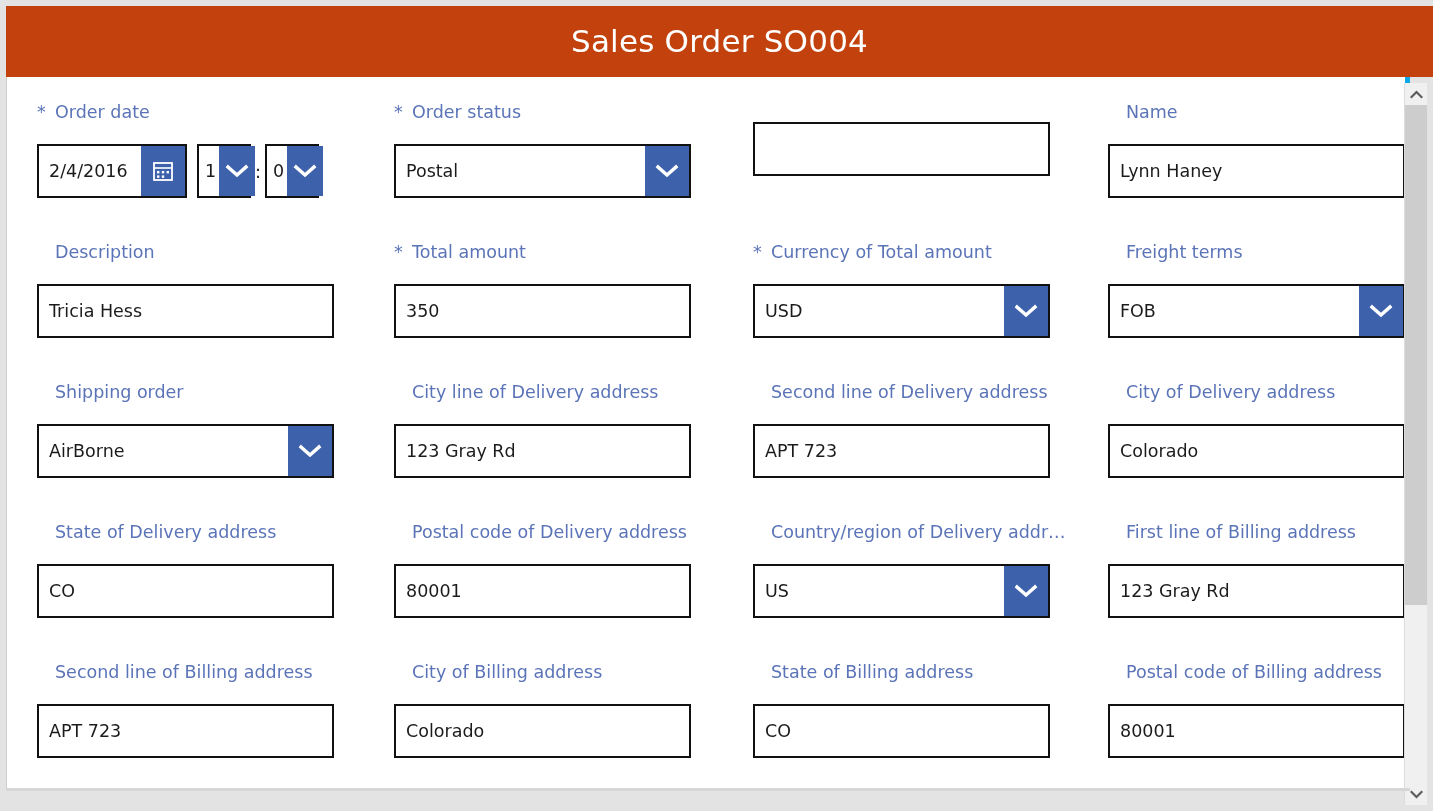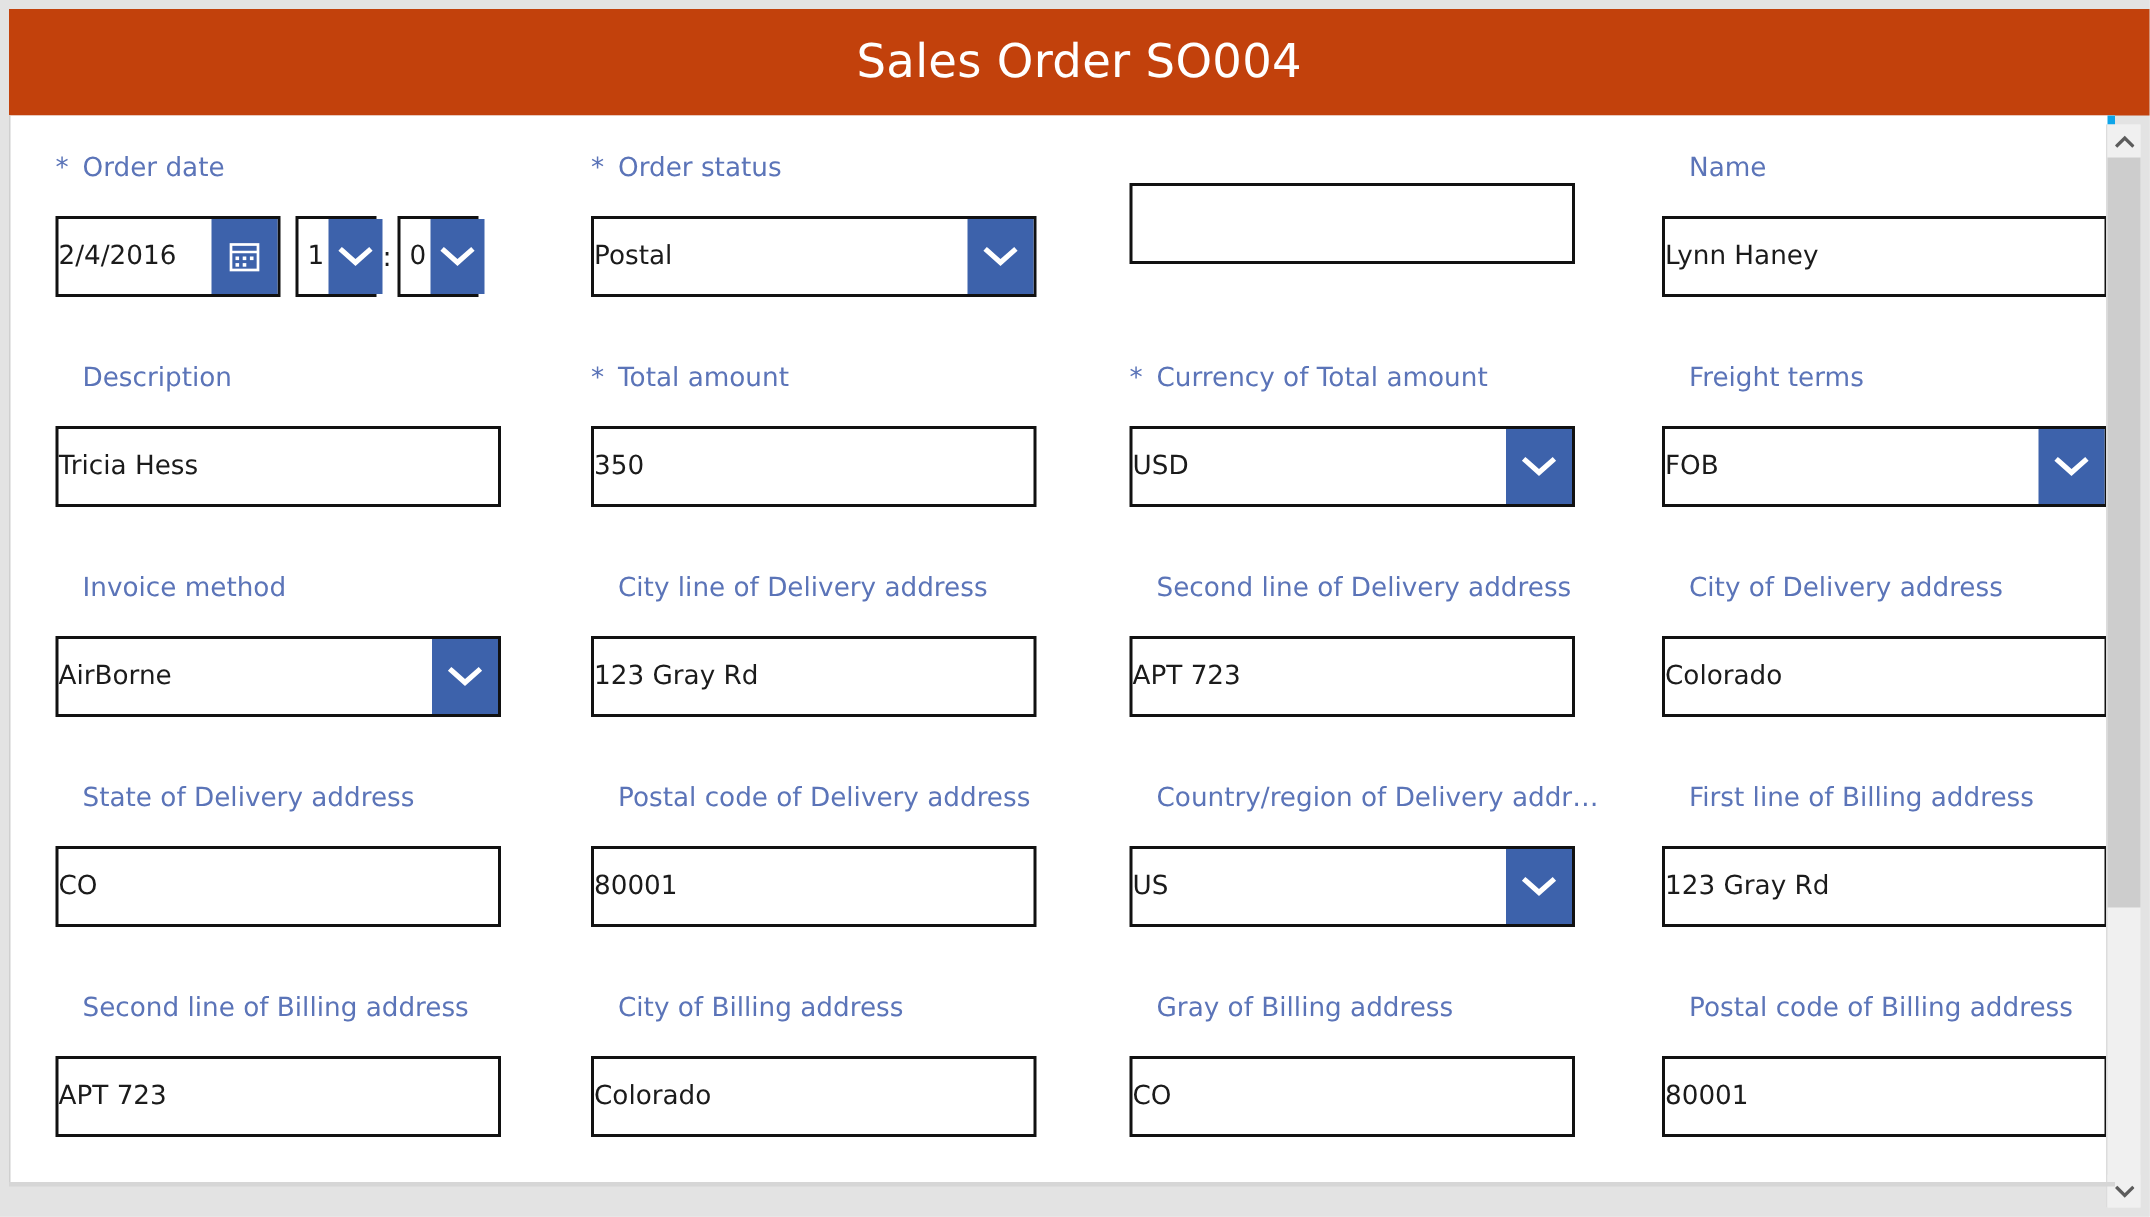--- a/index.html
+++ b/index.html
@@ -90,20 +90,21 @@
     border: 2px solid #111111;
     background: #ffffff;
     display: flex;
     align-items: stretch;
     box-sizing: border-box;
   }
   .control .value {
     flex: 1 1 auto;
     display: flex;
     align-items: center;
+    padding-left: 10px;
     font-size: 17.5px;
     color: #1b1b1b;
     overflow: hidden;
     white-space: nowrap;
   }
   .control.empty .value { color: transparent; }
 
   
   .btn-blue {
     flex: 0 0 auto;
@@ -294,21 +295,21 @@
             <div class="control">
               <div class="value">FOB</div>
               <div class="btn-blue">
                 <svg class="chev" viewBox="0 0 24 14" aria-hidden="true">
                   <polyline points="3,3 12,11 21,3" fill="none" stroke="#ffffff" stroke-width="3.4" stroke-linecap="square"></polyline>
                 </svg>
               </div>
             </div>
           </div>
           <div class="field" style="left: 30px; top: 305px; width: 297px;">
-            <span class="label"><span class="req hide">*</span><span>Invoice method</span></span>
+            <span class="label"><span class="req hide">*</span><span>Shipping order</span></span>
             <div class="control">
               <div class="value">AirBorne</div>
               <div class="btn-blue">
                 <svg class="chev" viewBox="0 0 24 14" aria-hidden="true">
                   <polyline points="3,3 12,11 21,3" fill="none" stroke="#ffffff" stroke-width="3.4" stroke-linecap="square"></polyline>
                 </svg>
               </div>
             </div>
           </div>
           <div class="field" style="left: 387px; top: 305px; width: 297px;">
@@ -364,21 +365,21 @@
               <div class="value">APT 723</div>
             </div>
           </div>
           <div class="field" style="left: 387px; top: 585px; width: 297px;">
             <span class="label"><span class="req hide">*</span><span>City of Billing address</span></span>
             <div class="control">
               <div class="value">Colorado</div>
             </div>
           </div>
           <div class="field" style="left: 746px; top: 585px; width: 297px;">
-            <span class="label"><span class="req hide">*</span><span>Gray of Billing address</span></span>
+            <span class="label"><span class="req hide">*</span><span>State of Billing address</span></span>
             <div class="control">
               <div class="value">CO</div>
             </div>
           </div>
           <div class="field" style="left: 1101px; top: 585px; width: 297px;">
             <span class="label"><span class="req hide">*</span><span>Postal code of Billing address</span></span>
             <div class="control">
               <div class="value">80001</div>
             </div>
           </div>

